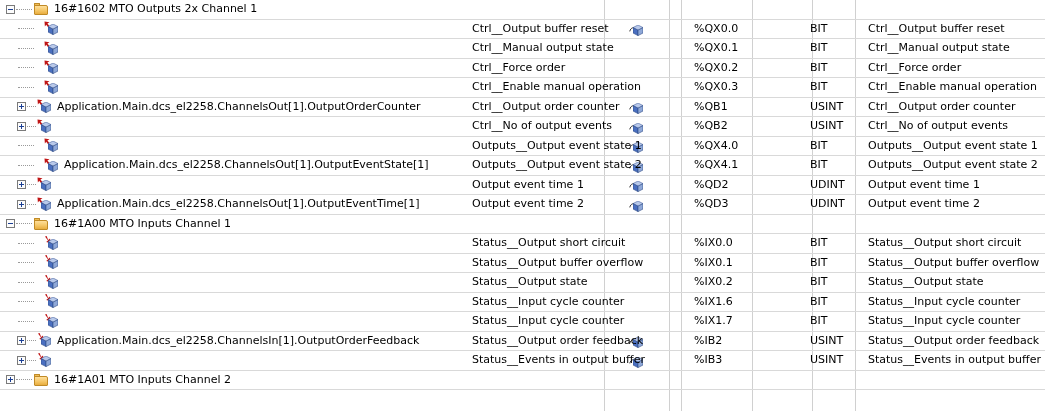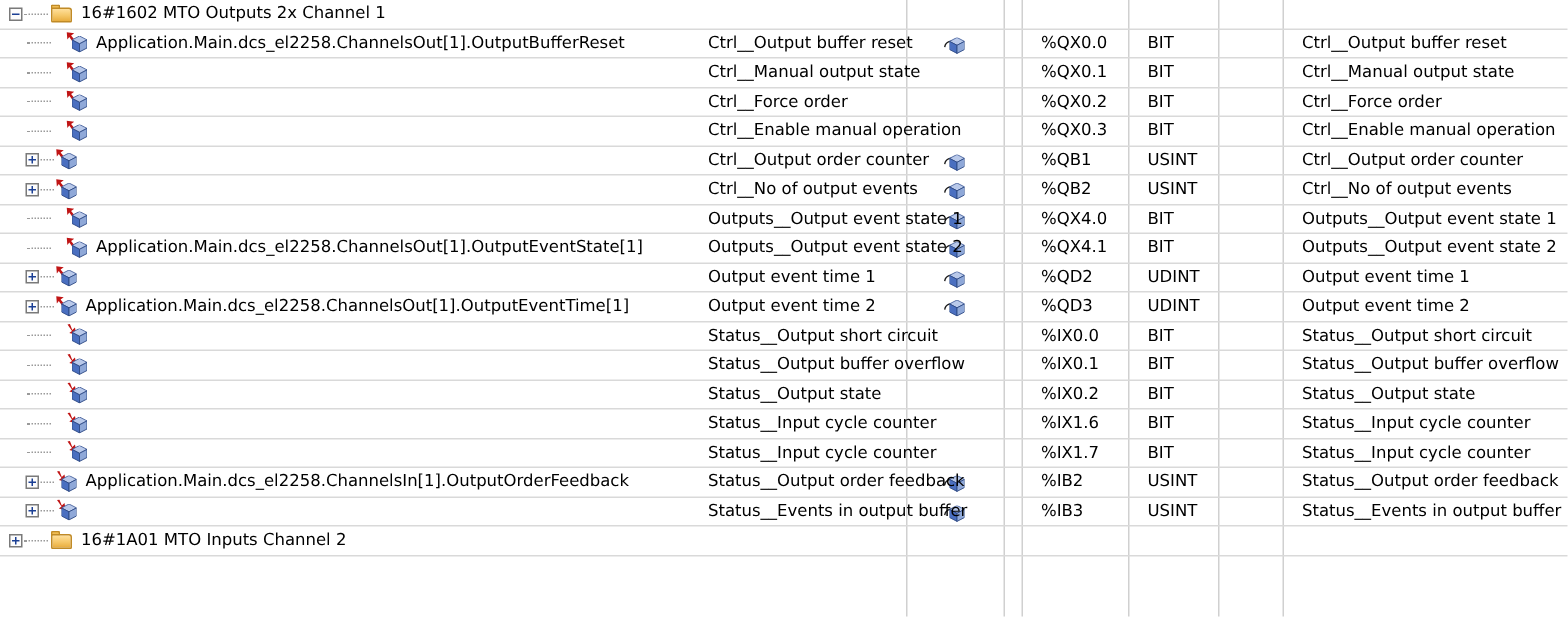--- a/index.html
+++ b/index.html
@@ -44,21 +44,21 @@
     position: absolute;
     top: 0;
     height: 18.5px;
     line-height: 18.5px;
     overflow: hidden;
     white-space: nowrap;
     text-overflow: clip;
   }
   .c-map   { left: 605px; width: 64px;  text-align: center; }
   .c-addr  { left: 682px; width: 70px;  padding-left: 12px; }
-  .c-type  { left: 753px; width: 60px;  padding-left: 12px; }
+  .c-type  { left: 798px; width: 60px;  padding-left: 12px; }
   .c-gap   { left: 813px; width: 42px; }
   .c-cmt   { left: 856px; width: 189px; padding-left: 12px; }
 
   
   .c-desc2 { left: 472px; width: 205px; }
 
   
   .treecell {
     position: absolute;
     left: 0; top: 0;
@@ -197,21 +197,20 @@
             </svg>
           </span>
           <span class="cube">
             <svg width="10" height="11" viewBox="0 0 10 11">
               <polygon points="5,0 10,2.6 5,5.2 0,2.6" fill="#b9c9ea" stroke="#46619c" stroke-width="0.6"></polygon>
               <polygon points="0,2.6 5,5.2 5,10.6 0,8" fill="#4a6fc0" stroke="#2e4a84" stroke-width="0.6"></polygon>
               <polygon points="10,2.6 10,8 5,10.6 5,5.2" fill="#8fa8d8" stroke="#2e4a84" stroke-width="0.6"></polygon>
             </svg>
           </span>
         </span>
-        <span class="txt">Application.Main.dcs_el2258.ChannelsOut[1].OutputBufferReset</span>
       </div>
       <div class="cell c-map"><span class="ico-map"><span class="curve"><svg width="10" height="7" viewBox="0 0 10 7">
               <path d="M0.8 5.4 C1.4 1.6 5.4 0.6 8.2 2.4" fill="none" stroke="#1a1a1a" stroke-width="0.9"></path>
               <polygon points="8.8,0.6 9.4,3.4 6.6,2.6" fill="#1a1a1a"></polygon>
             </svg></span><span class="cube">
             <svg width="10" height="11" viewBox="0 0 10 11">
               <polygon points="5,0 10,2.6 5,5.2 0,2.6" fill="#b9c9ea" stroke="#46619c" stroke-width="0.6"></polygon>
               <polygon points="0,2.6 5,5.2 5,10.6 0,8" fill="#4a6fc0" stroke="#2e4a84" stroke-width="0.6"></polygon>
               <polygon points="10,2.6 10,8 5,10.6 5,5.2" fill="#8fa8d8" stroke="#2e4a84" stroke-width="0.6"></polygon>
             </svg>
@@ -318,20 +317,21 @@
             </svg>
           </span>
           <span class="cube">
             <svg width="10" height="11" viewBox="0 0 10 11">
               <polygon points="5,0 10,2.6 5,5.2 0,2.6" fill="#b9c9ea" stroke="#46619c" stroke-width="0.6"></polygon>
               <polygon points="0,2.6 5,5.2 5,10.6 0,8" fill="#4a6fc0" stroke="#2e4a84" stroke-width="0.6"></polygon>
               <polygon points="10,2.6 10,8 5,10.6 5,5.2" fill="#8fa8d8" stroke="#2e4a84" stroke-width="0.6"></polygon>
             </svg>
           </span>
         </span>
+        <span class="txt">Application.Main.dcs_el2258.ChannelsOut[1].OutputOrderCounter</span>
       </div>
       <div class="cell c-map"><span class="ico-map"><span class="curve"><svg width="10" height="7" viewBox="0 0 10 7">
               <path d="M0.8 5.4 C1.4 1.6 5.4 0.6 8.2 2.4" fill="none" stroke="#1a1a1a" stroke-width="0.9"></path>
               <polygon points="8.8,0.6 9.4,3.4 6.6,2.6" fill="#1a1a1a"></polygon>
             </svg></span><span class="cube">
             <svg width="10" height="11" viewBox="0 0 10 11">
               <polygon points="5,0 10,2.6 5,5.2 0,2.6" fill="#b9c9ea" stroke="#46619c" stroke-width="0.6"></polygon>
               <polygon points="0,2.6 5,5.2 5,10.6 0,8" fill="#4a6fc0" stroke="#2e4a84" stroke-width="0.6"></polygon>
               <polygon points="10,2.6 10,8 5,10.6 5,5.2" fill="#8fa8d8" stroke="#2e4a84" stroke-width="0.6"></polygon>
             </svg>
@@ -519,20 +519,38 @@
             </svg>
           </span></span></div>
       <div class="cell c-desc2" style="left: 472px; width: 205px;">Output event time 2</div>
       <div class="cell c-addr strike">%QD3</div>
       <div class="cell c-type">UDINT</div>
       <div class="cell c-gap"></div>
       <div class="cell c-cmt">Output event time 2</div>
     </div>
     <div class="row">
       <div class="treecell">
+        <span class="indent" style="width:6px"></span>
+        <span class="expander"></span>
+        <span class="dots wide"></span>
+        <span class="ico">
+          <span class="folder-tab"></span>
+          <span class="folder-body"></span>
+        </span>
+        <span class="txt folder-label">16#1A00 MTO Inputs Channel 1</span>
+      </div>
+      <div class="cell c-map"></div>
+      <div class="cell c-desc2" style="left: 472px; width: 205px;"></div>
+      <div class="cell c-addr"></div>
+      <div class="cell c-type"></div>
+      <div class="cell c-gap"></div>
+      <div class="cell c-cmt"></div>
+    </div>
+    <div class="row">
+      <div class="treecell">
         <span class="indent" style="width:17px"></span>
         <span class="dots wide"></span>
         <span class="indent" style="width:9px"></span>
         <span class="ico ico-var">
           <span class="arrow">
             <svg width="8" height="8" viewBox="0 0 8 8">
               <path d="M1.0 0.4 L2.6 0.0 L4.2 4.0 L6.0 2.4 L6.8 7.2 L2.2 6.0 L4.0 4.6 Z" fill="#c01515"></path>
             </svg>
           </span>
           <span class="cube">

